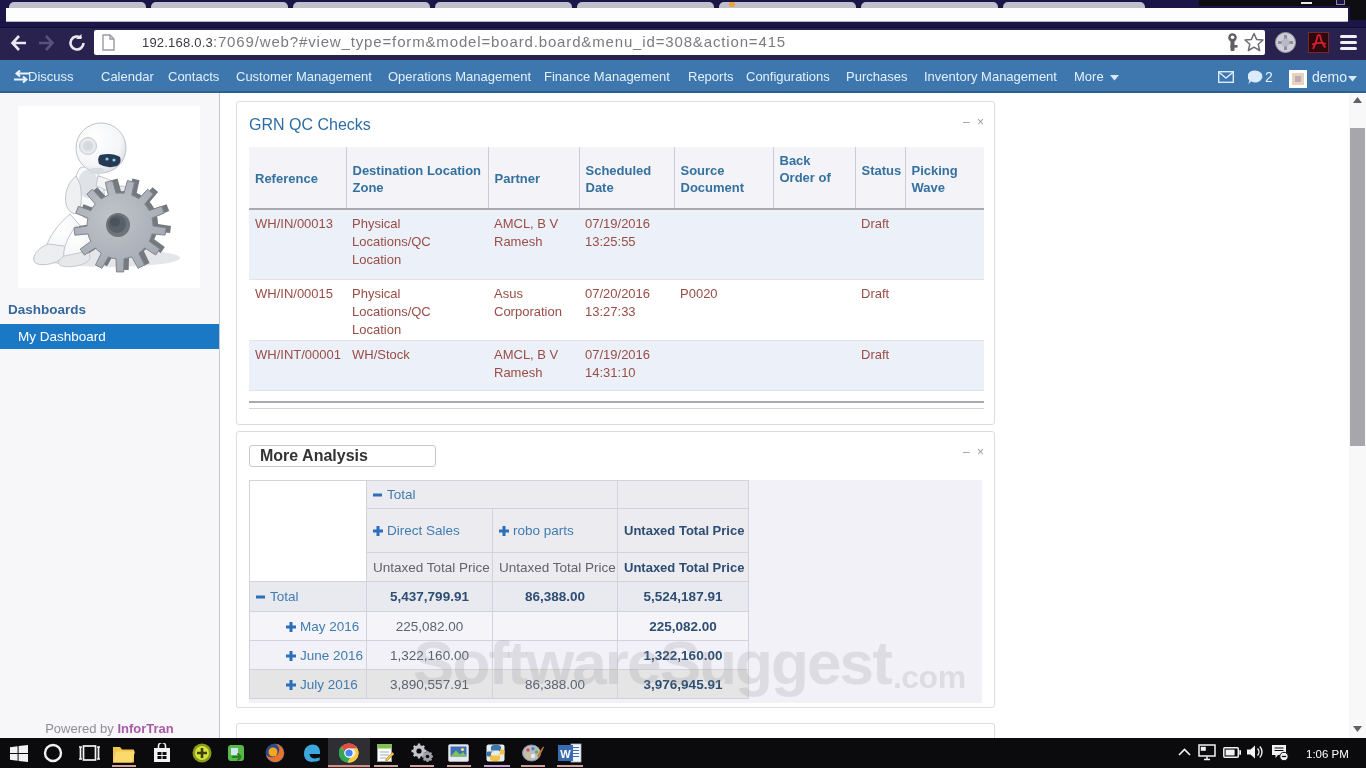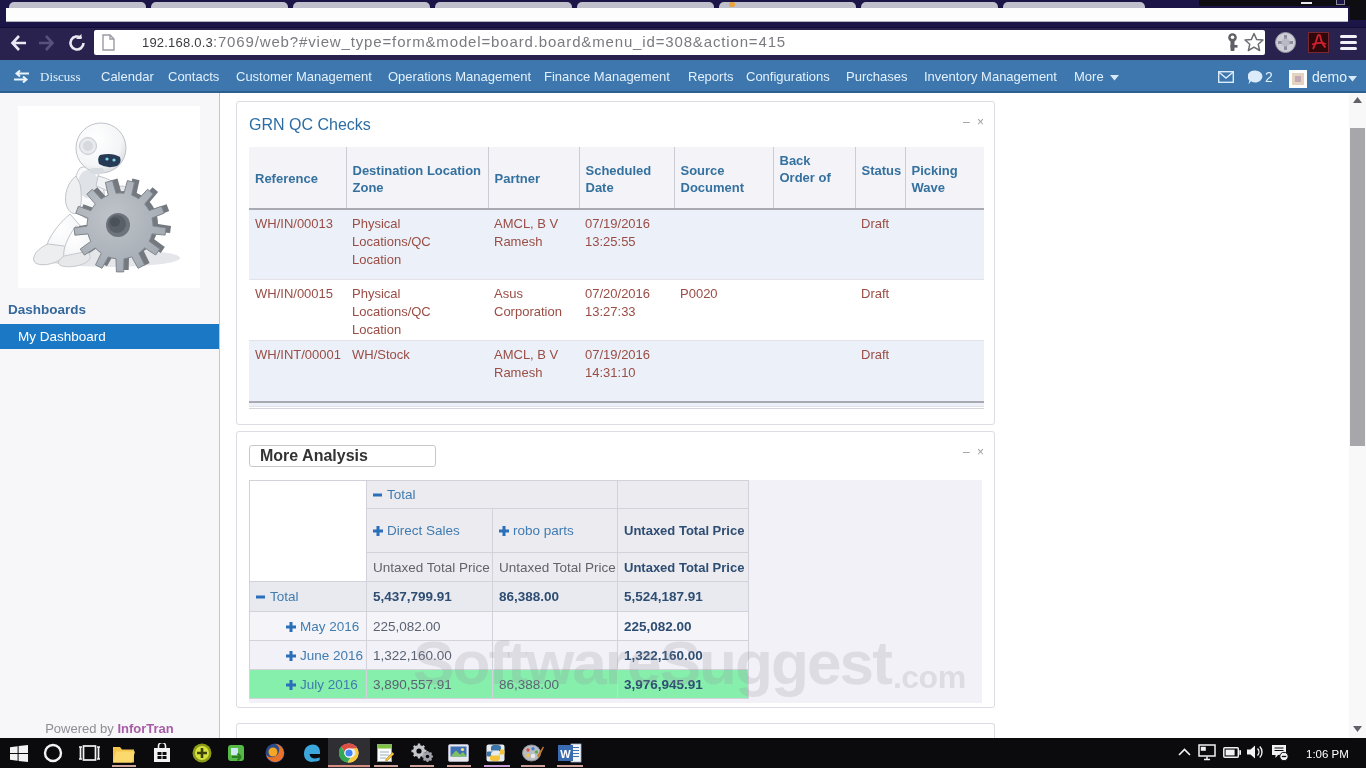--- a/index.html
+++ b/index.html
@@ -43,21 +43,21 @@
   #grn-table th:last-child { border-right:none; }
   #grn-table td { color:#9a4d45; font-size:13px; vertical-align:top; text-align:left;
        padding:5px 14px 0 6px; line-height:18px; border-bottom:1px solid #e2e2e8; }
   .rowblue td { background:#ecf1f9; }
   
   #pivot { left:249px; top:480px; width:499px; border-collapse:collapse; table-layout:fixed; }
   #pivot td, #pivot th { border:1px solid #d2d2da; font-size:13.5px; padding:0 6px;
        white-space:nowrap; overflow:hidden; }
   #pivot th { background:#ebebf0; font-weight:normal; text-align:left; }
   .pvlink { color:#417cb0; }
-  .pvnum { text-align:left; color:#5a6272; font-size:13px; }
+  .pvnum { text-align:center; color:#5a6272; font-size:13px; }
   .pvbold { font-weight:bold; color:#2e4d72; }
   .pvmeas { color:#63636b; font-size:13.5px; }
   .plus,.minus { display:inline-block; vertical-align:-1px; margin-right:4px; }
   
   #wm { left:413px; top:627px; font-size:62px; font-weight:bold; color:rgba(146,146,154,0.22);
         letter-spacing:-1.9px; white-space:nowrap; }
   #wm span { font-size:32px; letter-spacing:-0.5px; position:relative; top:4px; left:2px; }
   
   #sb { left:1349px; top:93px; width:17px; height:645px; background:#f8f8f9; }
   #sb-thumb { left:1350px; top:128px; width:15px; height:318px; background:#a6a6ab; }
@@ -131,21 +131,21 @@
   <div class="abs" style="left:1340px;top:35px;width:17px;height:3px;background:#f0f0f6;border-radius:1.5px;"></div>
   <div class="abs" style="left:1340px;top:41px;width:17px;height:3px;background:#f0f0f6;border-radius:1.5px;"></div>
   <div class="abs" style="left:1340px;top:47px;width:17px;height:3px;background:#f0f0f6;border-radius:1.5px;"></div>
   <div class="abs" id="url"><b>192.168.0.3</b>:7069/web?#view_type=form&amp;model=board.board&amp;menu_id=308&amp;action=415</div>
 
   <div class="abs" id="navbar"></div>
   <svg class="abs" style="left:13px;top:70px;" width="17" height="13" viewBox="0 0 17 13">
     <path d="M16 3.5 H4 M7 0.5 L3.5 3.5 L7 6.5" stroke="#eaf3fc" stroke-width="2" fill="none"></path>
     <path d="M1 9.5 H13 M10 6.5 L13.5 9.5 L10 12.5" stroke="#eaf3fc" stroke-width="2" fill="none"></path>
   </svg>
-  <span class="nav" style="left:40px;font-family:Liberation Serif, serif;">Discuss</span>
+  <span class="nav" style="left:28px;">Discuss</span>
   <span class="nav" style="left:101px;">Calendar</span>
   <span class="nav" style="left:168px;">Contacts</span>
   <span class="nav" style="left:236px;">Customer Management</span>
   <span class="nav" style="left:388px;">Operations Management</span>
   <span class="nav" style="left:544px;">Finance Management</span>
   <span class="nav" style="left:688px;">Reports</span>
   <span class="nav" style="left:746px;">Configurations</span>
   <span class="nav" style="left:846px;">Purchases</span>
   <span class="nav" style="left:924px;">Inventory Management</span>
   <span class="nav" style="left:1074px;">More</span>
@@ -258,21 +258,21 @@
     <tr style="height:61px;">
       <td>WH/IN/00015</td>
           <td>Physical Locations/QC Location</td>
           <td>Asus Corporation</td>
       <td>07/20/2016 13:27:33</td>
           <td>P0020</td>
           <td></td>
           <td>Draft</td>
           <td></td>
     </tr>
-    <tr class="rowblue" style="height:66px;padding-left:12px;">
+    <tr class="rowblue" style="height:50px;padding-left:12px;">
       <td>WH/INT/00001</td>
           <td>WH/Stock</td>
           <td>AMCL, B V Ramesh</td>
       <td>07/19/2016 14:31:10</td>
           <td></td>
           <td></td>
           <td>Draft</td>
           <td></td>
     </tr>
   </tbody>
@@ -331,21 +331,21 @@
       <td class="pvnum pvbold">225,082.00</td>
     </tr>
     <tr style="height:29px;">
       <td class="pvlink" style="padding-left:36px;"><svg class="plus" width="10" height="10" viewBox="0 0 10 10">
               <path d="M3.5 0h3v3.5H10v3H6.5V10h-3V6.5H0v-3h3.5z" fill="#2a6fba"></path>
             </svg>June 2016</td>
       <td class="pvnum">1,322,160.00</td>
       <td></td>
       <td class="pvnum pvbold">1,322,160.00</td>
     </tr>
-    <tr style="height:29px;background:#86efac;">
+    <tr style="height:29px;background:#e5e5e5;">
       <td class="pvlink" style="padding-left:36px;"><svg class="plus" width="10" height="10" viewBox="0 0 10 10">
               <path d="M3.5 0h3v3.5H10v3H6.5V10h-3V6.5H0v-3h3.5z" fill="#2a6fba"></path>
             </svg>July 2016</td>
       <td class="pvnum">3,890,557.91</td>
       <td class="pvnum">86,388.00</td>
       <td class="pvnum pvbold">3,976,945.91</td>
     </tr>
   </tbody>
     </table>
   <div class="abs" id="wm">SoftwareSuggest<span>.com</span></div>

